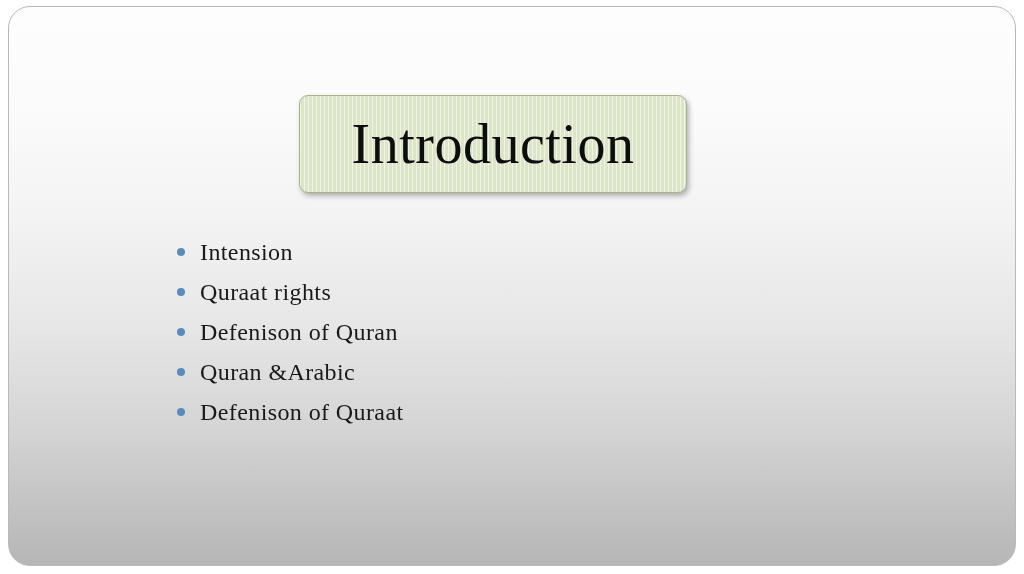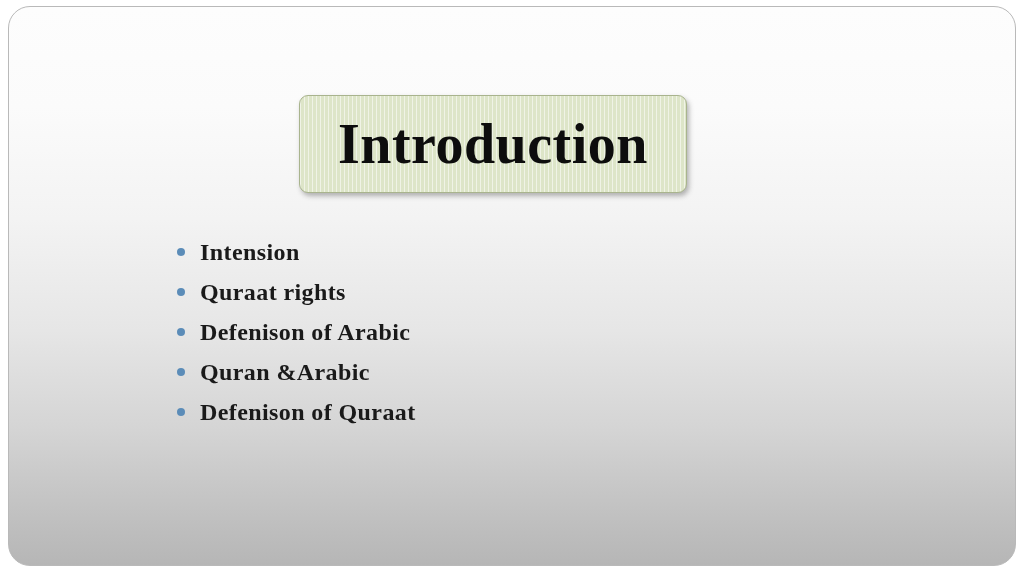--- a/index.html
+++ b/index.html
@@ -16,21 +16,20 @@
 
   .slide-frame {
     position: absolute;
     left: 0;
     top: 0;
     width: 1024px;
     height: 574px;
     box-sizing: border-box;
     padding: 6px 8px 8px 8px;
     background: #ffffff;
-    font-weight: bold;
   }
 
   .slide-surface {
     position: relative;
     width: 100%;
     height: 100%;
     box-sizing: border-box;
     border-radius: 22px;
     border: 1px solid #b9b9b9;
     background: linear-gradient(to bottom,
@@ -124,21 +123,21 @@
       <li class="bullet-item">
         <span class="bullet-dot"></span>
         <span class="bullet-label">Intension</span>
       </li>
       <li class="bullet-item">
         <span class="bullet-dot"></span>
         <span class="bullet-label">Quraat rights</span>
       </li>
       <li class="bullet-item">
         <span class="bullet-dot"></span>
-        <span class="bullet-label">Defenison of Arabic</span>
+        <span class="bullet-label">Defenison of Quran</span>
       </li>
       <li class="bullet-item">
         <span class="bullet-dot"></span>
         <span class="bullet-label">Quran &amp;Arabic</span>
       </li>
       <li class="bullet-item">
         <span class="bullet-dot"></span>
         <span class="bullet-label">Defenison of Quraat</span>
       </li>
     </ul>

